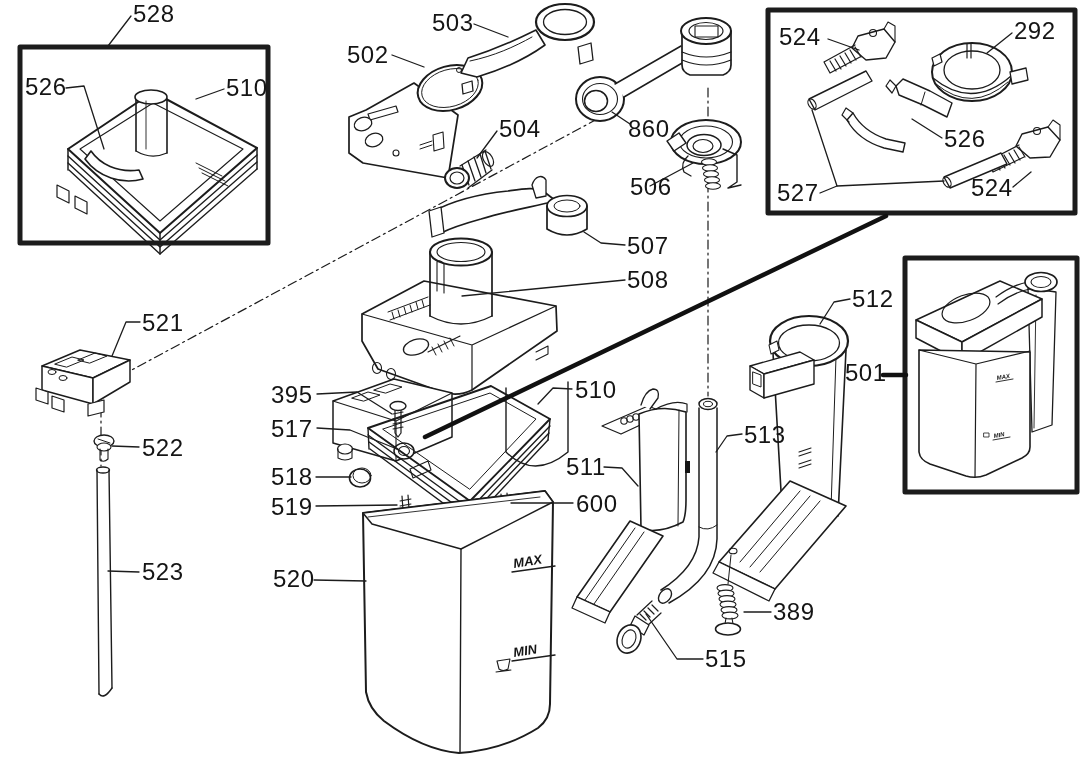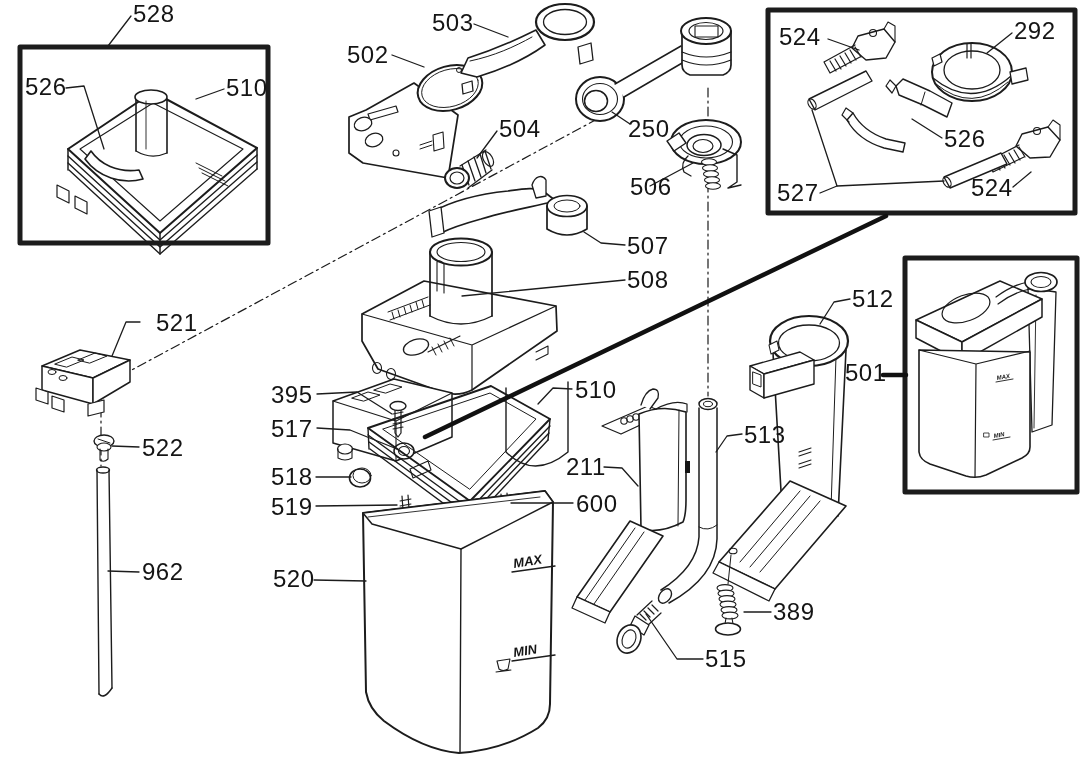--- a/index.html
+++ b/index.html
@@ -388,33 +388,33 @@
     </g>
   </g>
 </svg>
 
 <div class="co" style="left:133px;top:2px">528</div>
 <div class="co" style="left:25px;top:75px">526</div>
 <div class="co" style="left:226px;top:76px">510</div>
 <div class="co" style="left:347px;top:43px">502</div>
 <div class="co" style="left:432px;top:11px">503</div>
 <div class="co" style="left:499px;top:117px">504</div>
-<div class="co" style="left:628px;top:117px">250</div>
+<div class="co" style="left:628px;top:117px">860</div>
 <div class="co" style="left:630px;top:175px">506</div>
 <div class="co" style="left:627px;top:234px">507</div>
 <div class="co" style="left:627px;top:268px">508</div>
-<div class="co" style="left:156px;top:311px">521</div>
+<div class="co" style="left:142px;top:311px">521</div>
 <div class="co" style="left:142px;top:436px">522</div>
-<div class="co" style="left:142px;top:560px">962</div>
+<div class="co" style="left:142px;top:560px">523</div>
 <div class="co" style="left:271px;top:383px">395</div>
 <div class="co" style="left:271px;top:417px">517</div>
 <div class="co" style="left:271px;top:465px">518</div>
 <div class="co" style="left:271px;top:495px">519</div>
 <div class="co" style="left:575px;top:378px">510</div>
-<div class="co" style="left:566px;top:455px">211</div>
+<div class="co" style="left:566px;top:455px">511</div>
 <div class="co" style="left:576px;top:492px">600</div>
 <div class="co" style="left:273px;top:567px">520</div>
 <div class="co" style="left:852px;top:287px">512</div>
 <div class="co" style="left:845px;top:361px">501</div>
 <div class="co" style="left:744px;top:423px">513</div>
 <div class="co" style="left:773px;top:600px">389</div>
 <div class="co" style="left:705px;top:647px">515</div>
 <div class="co" style="left:779px;top:25px">524</div>
 <div class="co" style="left:1014px;top:19px">292</div>
 <div class="co" style="left:944px;top:127px">526</div>

